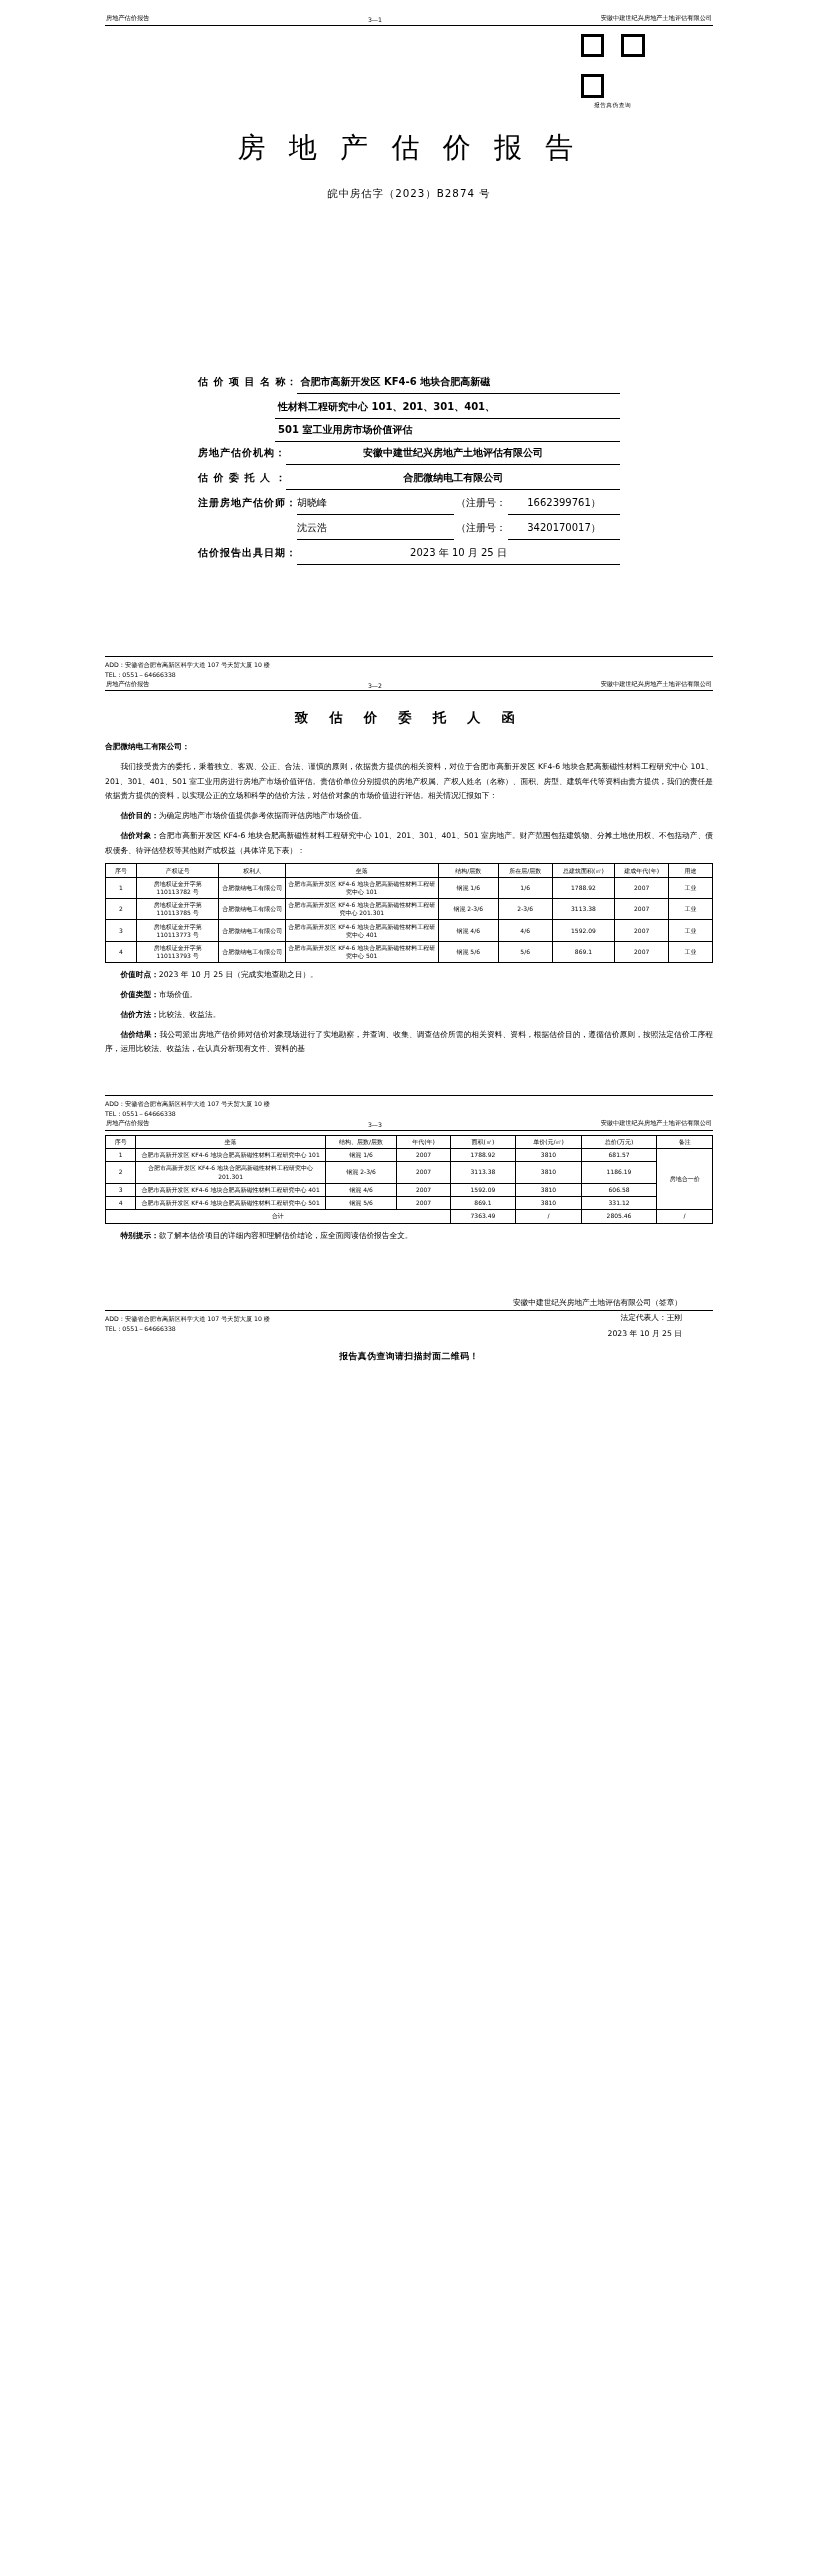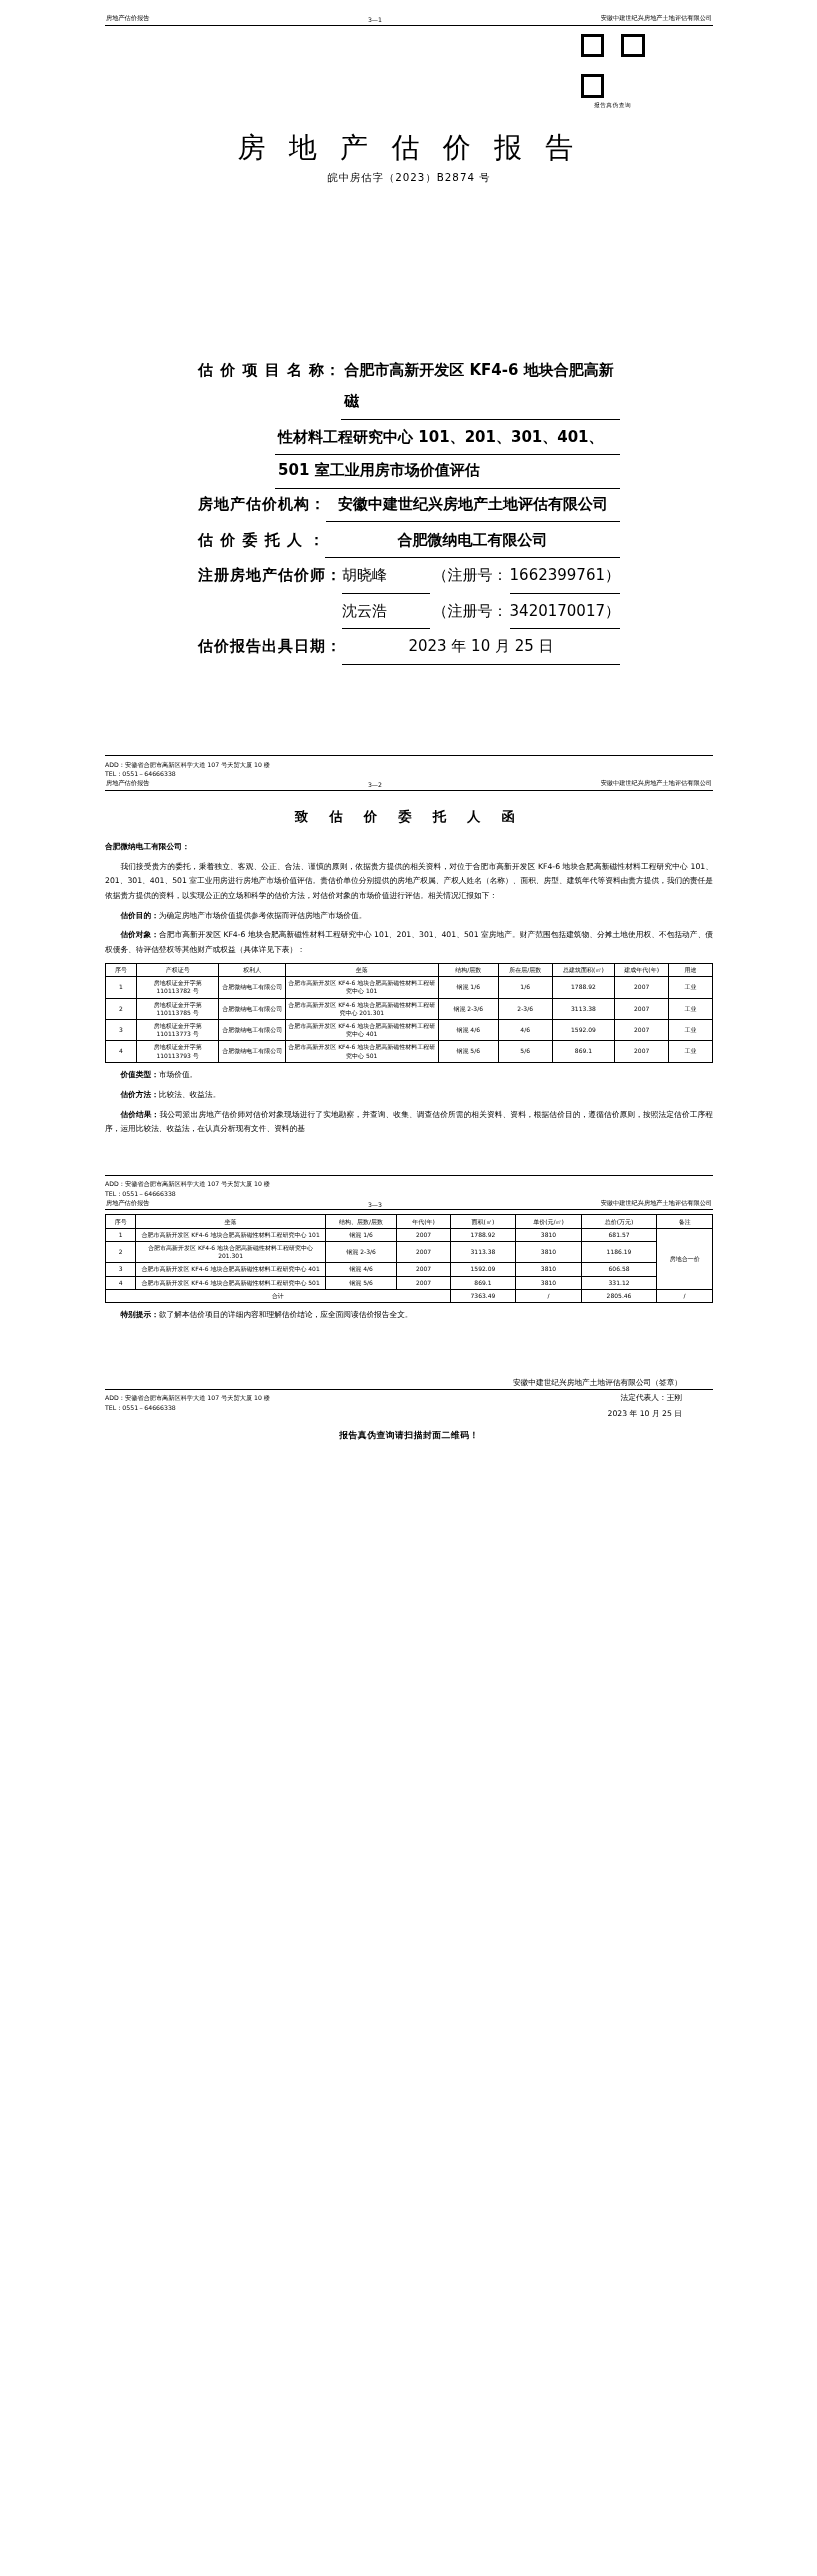--- a/index.html
+++ b/index.html
@@ -44,24 +44,24 @@
   .qr-inner{
     position:absolute;left:1.5px;bottom:1.5px;width:17.5px;height:17.5px;border:3.6px solid #000;background:#fff;
   }
   .qr-caption{font-size:5.7px;margin-top:2.1px;letter-spacing:0.5px;}
   
   .cover-title{
     text-align:center;font-size:28px;font-weight:normal;letter-spacing:7.2px;
     margin-top:103px;font-family:"DejaVu Serif","Liberation Serif",serif;
   }
   .cover-sub{
-    text-align:center;font-size:10.3px;margin-top:4px;letter-spacing:1px;
-  }
-  
-  .fields{margin:170px auto 8px auto;width:422px;font-size:15px;line-height:2.1;}
+    text-align:center;font-size:10.3px;margin-top:20px;letter-spacing:1px;
+  }
+  
+  .fields{margin:170px auto 8px auto;width:422px;font-size:10px;line-height:2.1;}
   .frow{display:flex;align-items:flex-start;margin-bottom:2.1px;}
   .flabel{white-space:nowrap;font-weight:bold;letter-spacing:1px;}
   .fval{
     flex:1;border-bottom:0.5px solid #000;padding:0 3.1px 1px 3.1px;text-align:center;
     font-weight:bold;
   }
   .fval.multi{text-align:left;}
   .fcont{
     margin-left:77px;border-bottom:0.5px solid #000;padding:0 3.1px 1px 3.1px;font-weight:bold;
   }
@@ -255,20 +255,23 @@
             <td>钢混 5/6</td>
             <td>5/6</td>
             <td>869.1</td>
             <td>2007</td>
             <td>工业</td>
           </tr>
         </tbody>
       </table>
 
       <p class="body">
+        <span class="bold">价值时点：</span><span>2023 年 10 月 25 日（完成实地查勘之日）。</span>
+      </p>
+      <p class="body">
         <span class="bold">价值类型：</span><span>市场价值。</span>
       </p>
       <p class="body">
         <span class="bold">估价方法：</span><span>比较法、收益法。</span>
       </p>
       <p class="body">
         <span class="bold">估价结果：</span><span>我公司派出房地产估价师对估价对象现场进行了实地勘察，并查询、收集、调查估价所需的相关资料、资料，根据估价目的，遵循估价原则，按照法定估价工序程序，运用比较法、收益法，在认真分析现有文件、资料的基</span>
       </p>
 
       <div class="spacer-sm"></div>

